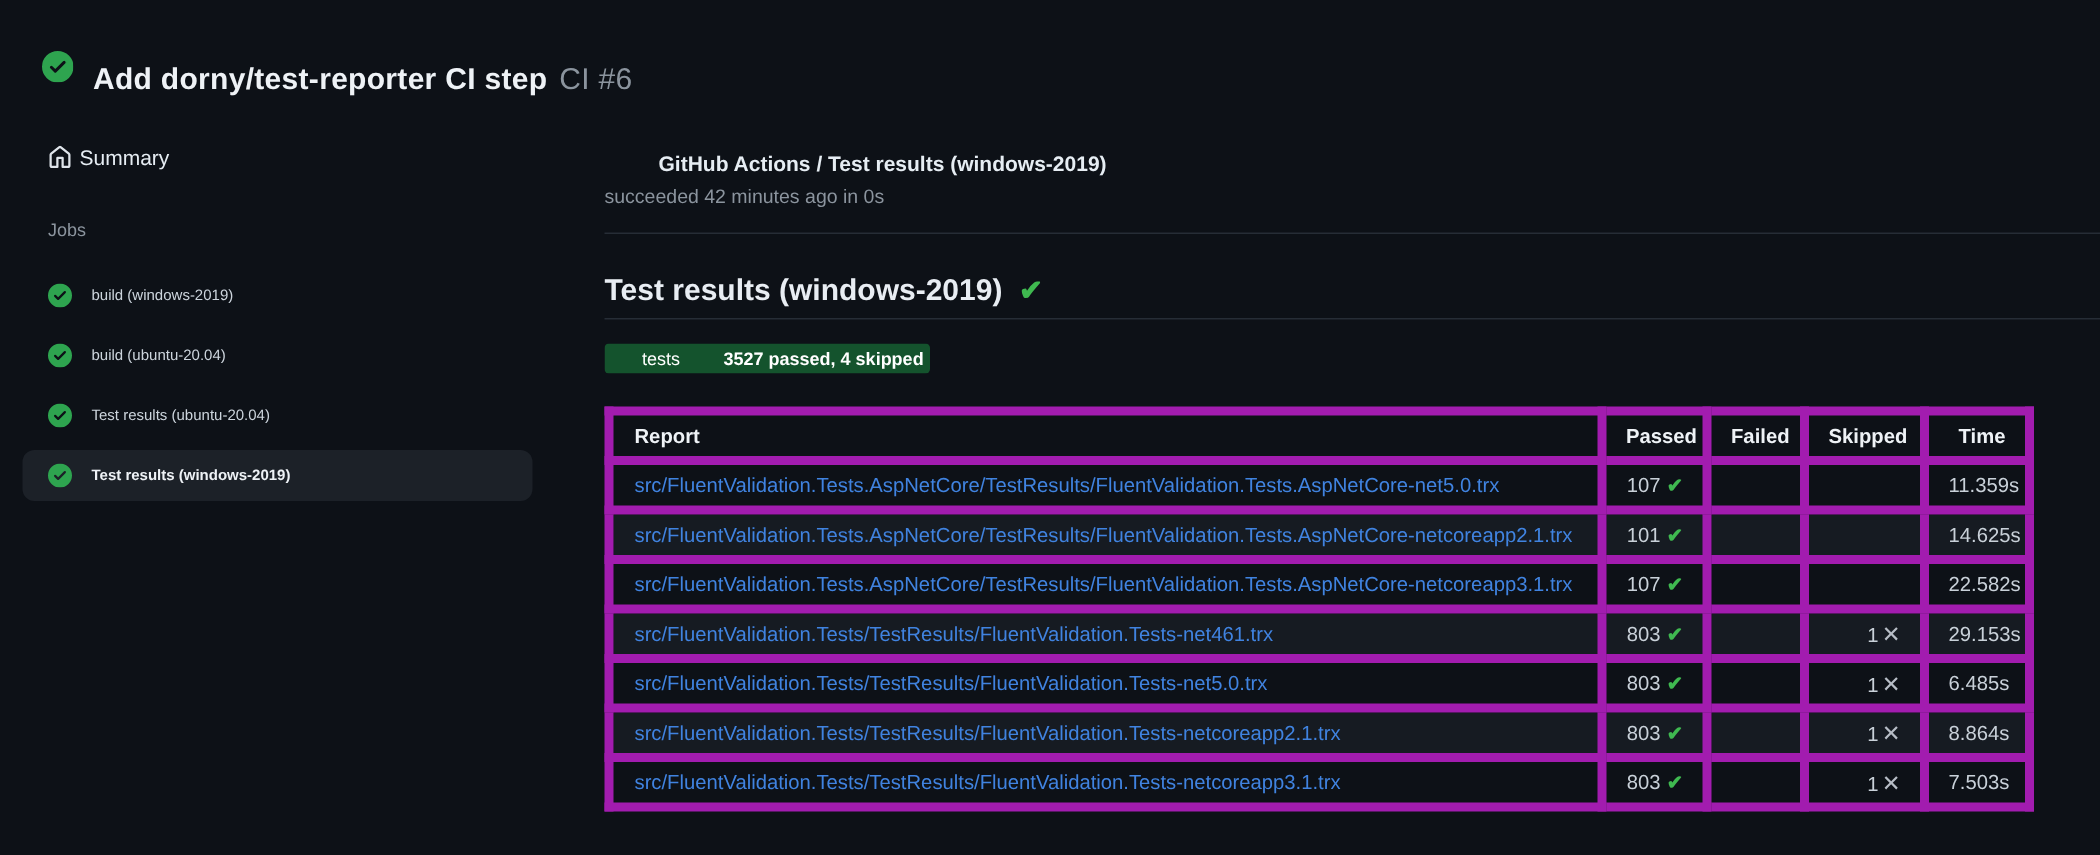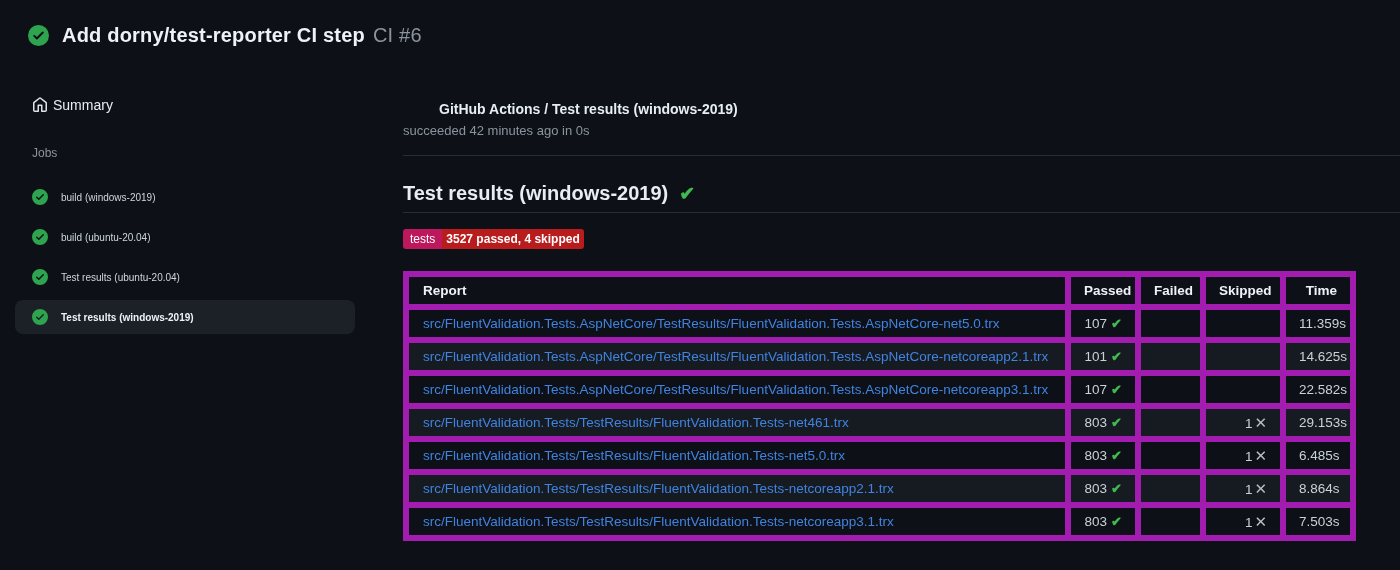--- a/index.html
+++ b/index.html
@@ -11,21 +11,21 @@
     overflow: hidden;
     position: relative;
   }
 
   
   .run-header {
     position: absolute; top: 24px; left: 28px;
     display: flex; align-items: center; gap: 13px;
   }
   .run-header .status-icon { width: 21px; height: 21px; flex: 0 0 auto; }
-  .run-header h1 { font-size: 20px; font-weight: 700; color: #eef2f6; letter-spacing: .2px; }
+  .run-header h1 { font-size: 20px; font-weight: 700; color: #eef2f6; letter-spacing: .2px; margin-top: 18px; }
   .run-header .run-number { font-size: 20px; font-weight: 400; color: #8b949e; margin-left: 8px; }
 
   
   .sidebar { position: absolute; top: 90px; left: 15px; width: 340px; }
   .summary-item {
     display: flex; align-items: center; gap: 5px;
     height: 30px; padding-left: 17px; cursor: pointer;
     font-size: 14px; color: #e6edf3;
   }
   .summary-item svg { width: 16px; height: 16px; }
@@ -51,22 +51,22 @@
   .divider.d2 { top: 212px; }
   .report-heading {
     position: absolute; top: 182px; left: 0;
     display: flex; align-items: center; gap: 11px;
     font-size: 20px; font-weight: 600; color: #e8edf3;
   }
   .report-heading .check-glyph { color: #3fb950; font-size: 19px; font-weight: 700; }
 
   .badge { position: absolute; top: 229px; left: 0; display: inline-flex; height: 20px;
            border-radius: 3px; overflow: hidden; font-size: 12px; line-height: 20px; }
-  .badge .badge-label { background: #be185d; color: #ffffff; padding: 0 7px; }
-  .badge .badge-value { background: #b91c1c; color: #ffffff; padding: 0 4px; font-weight: 700; }
+  .badge .badge-label { background: #14532d; color: #ffffff; padding: 0 25px; }
+  .badge .badge-value { background: #14532d; color: #ffffff; padding: 0 4px; font-weight: 700; }
 
   
   table.results {
     position: absolute; top: 271px; left: 0;
     width: 947px; border-collapse: collapse; table-layout: fixed;
     font-size: 13.5px;
   }
   .results col.c-report  { width: 662px; }
   .results col.c-passed  { width: 70px; }
   .results col.c-failed  { width: 65px; }

